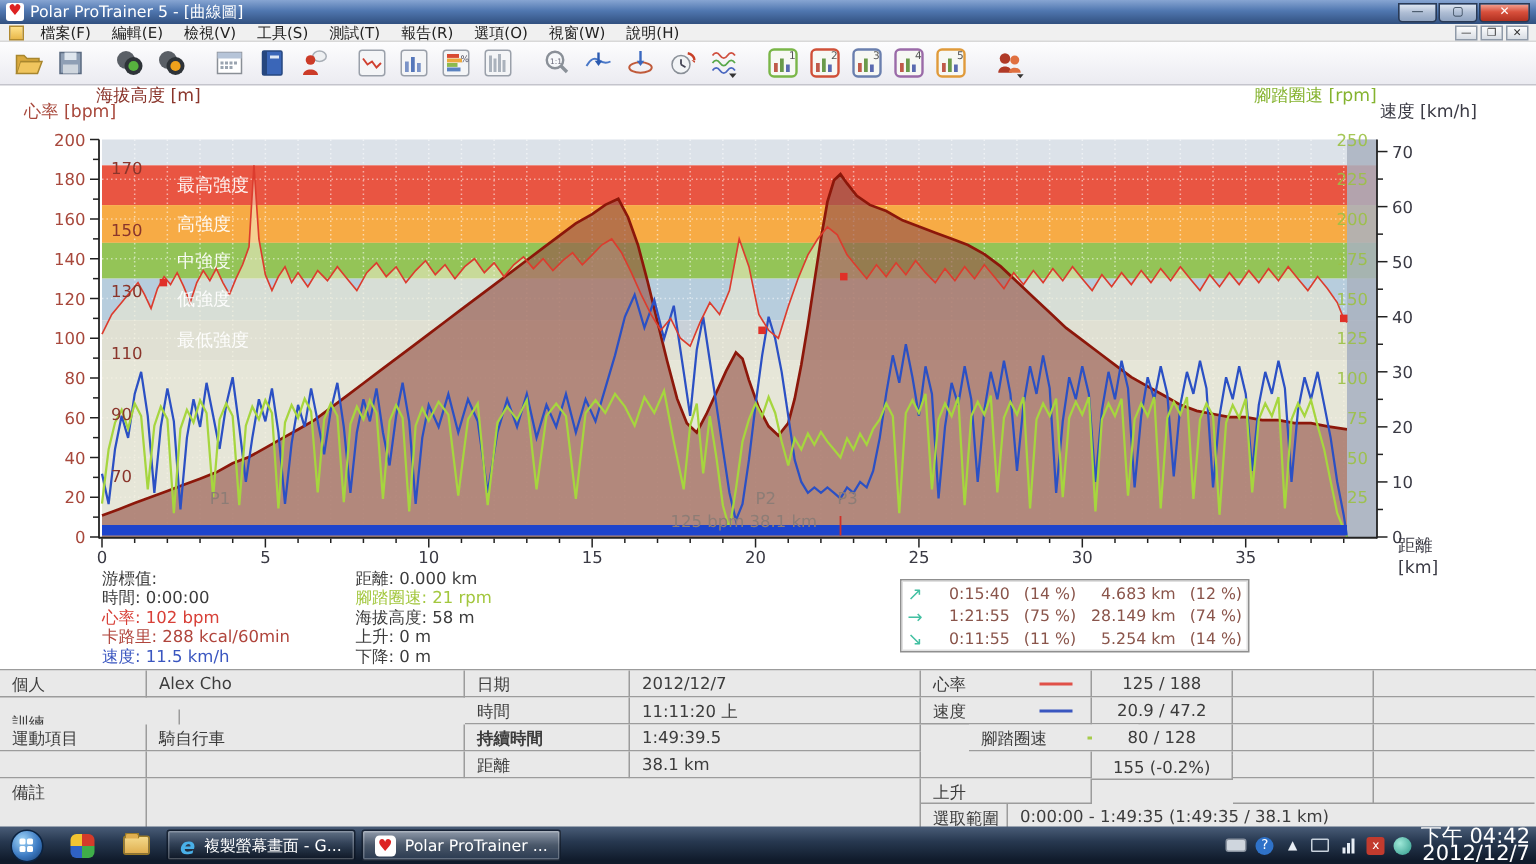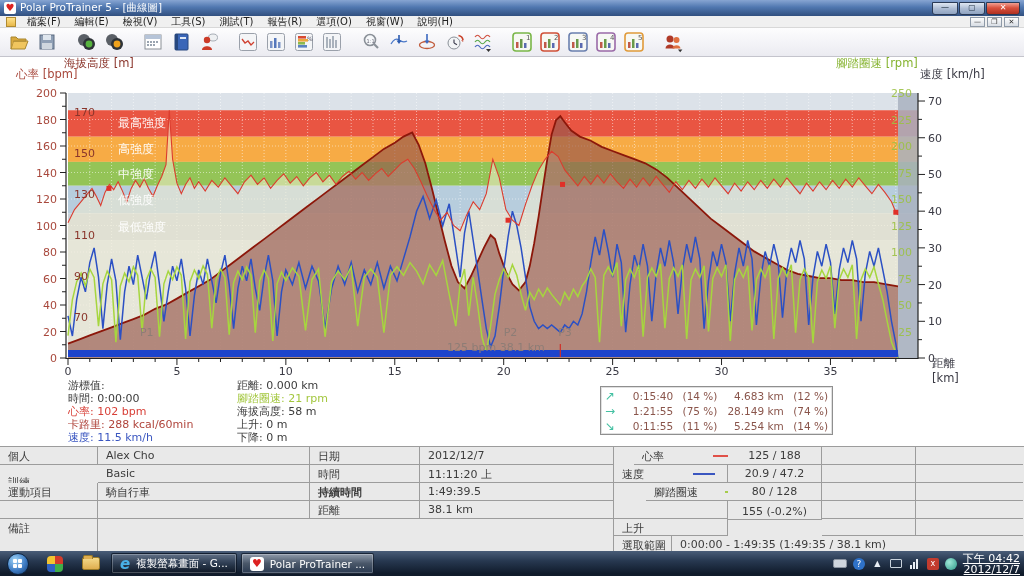--- a/index.html
+++ b/index.html
@@ -79,21 +79,21 @@
   .tray{margin-left:auto;display:flex;align-items:center;gap:6px;padding-right:6px;color:#dfe6ee;}
   .tray-ic{width:13px;height:13px;display:inline-flex;align-items:center;justify-content:center;font-size:9px;}
   .tray-keyboard{background:#cfd6de;border-radius:2px;height:9px;width:14px;border:1px solid #8a93a0;}
   .tray-help{background:#2f72c8;border-radius:50%;color:#fff;width:12px;height:12px;}
   .tray-up{color:#e8eef5;font-size:8px;}
   .tray-display{border:1px solid #c8d2dc;width:12px;height:9px;border-radius:1px;}
   .tray-signal{display:inline-flex;align-items:flex-end;gap:1px;height:10px;}
   .tray-signal i{width:2px;background:#e8eef5;display:block;}
   .tray-mute{background:#c23b2e;border-radius:2px;color:#fff;width:12px;height:12px;font-size:8px;}
   .tray-network{background:radial-gradient(circle at 35% 35%,#9fe8d8,#2e9a8a);border-radius:50%;width:12px;height:12px;}
-  .clock{text-align:right;font-size:11px;line-height:11px;color:#fff;padding-right:4px;text-decoration:underline;}
+  .clock{text-align:right;font-size:14px;line-height:11px;color:#fff;padding-right:4px;}
 
   svg text{font-family:"DejaVu Sans","Liberation Sans",sans-serif;}
 </style>
 </head>
 <body>
 
 <div class="screen">
 
   <div class="titlebar">
     <span class="app-ico">♥</span>
@@ -557,27 +557,26 @@
         <span class="t4">(14 %)</span>
       </div>
     </div>
 
   <div class="btable" id="btable">
 
     <div class="cell" style="left:0;top:0;width:98px;height:18px;">個人</div>
     <div class="cell" style="left:98px;top:0;width:212px;height:18px;">Alex Cho</div>
     <div class="cell" style="left:310px;top:0;width:110px;height:18px;">日期</div>
     <div class="cell" style="left:420px;top:0;width:194px;height:18px;">2012/12/7</div>
-    <div class="cell" style="left:634px;top:0;width:114px;height:18px;"><span>心率</span><span class="legend-line" style="background: rgb(224, 80, 72);"></span></div>
+    <div class="cell" style="left:614px;top:0;width:114px;height:18px;"><span>心率</span><span class="legend-line" style="background: rgb(224, 80, 72);"></span></div>
     <div class="cell center" style="left:728px;top:0;width:94px;height:18px;">125 / 188</div>
     <div class="cell" style="left:822px;top:0;width:94px;height:18px;"></div>
     <div class="cell" style="left:916px;top:0;width:107px;height:18px;border-right:none;"></div>
 
     <div class="cell" style="left:0;top:26px;width:120px;height:18px;">訓練</div>
-    <div class="cell" style="left:98px;top:18px;width:212px;height:18px;">Basic</div>
     <div class="cell" style="left:310px;top:18px;width:110px;height:18px;">時間</div>
     <div class="cell" style="left:420px;top:18px;width:194px;height:18px;">11:11:20 上</div>
     <div class="cell" style="left:614px;top:18px;width:114px;height:18px;"><span>速度</span><span class="legend-line" style="background: rgb(58, 86, 192);"></span></div>
     <div class="cell center" style="left:728px;top:18px;width:94px;height:18px;">20.9 / 47.2</div>
     <div class="cell" style="left:822px;top:18px;width:94px;height:18px;"></div>
     <div class="cell" style="left:916px;top:18px;width:107px;height:18px;border-right:none;"></div>
 
     <div class="cell" style="left:0;top:36px;width:98px;height:18px;">運動項目</div>
     <div class="cell" style="left:98px;top:36px;width:212px;height:18px;">騎自行車</div>
     <div class="cell" style="left:310px;top:36px;width:110px;height:18px;font-weight:bold;">持續時間</div>

